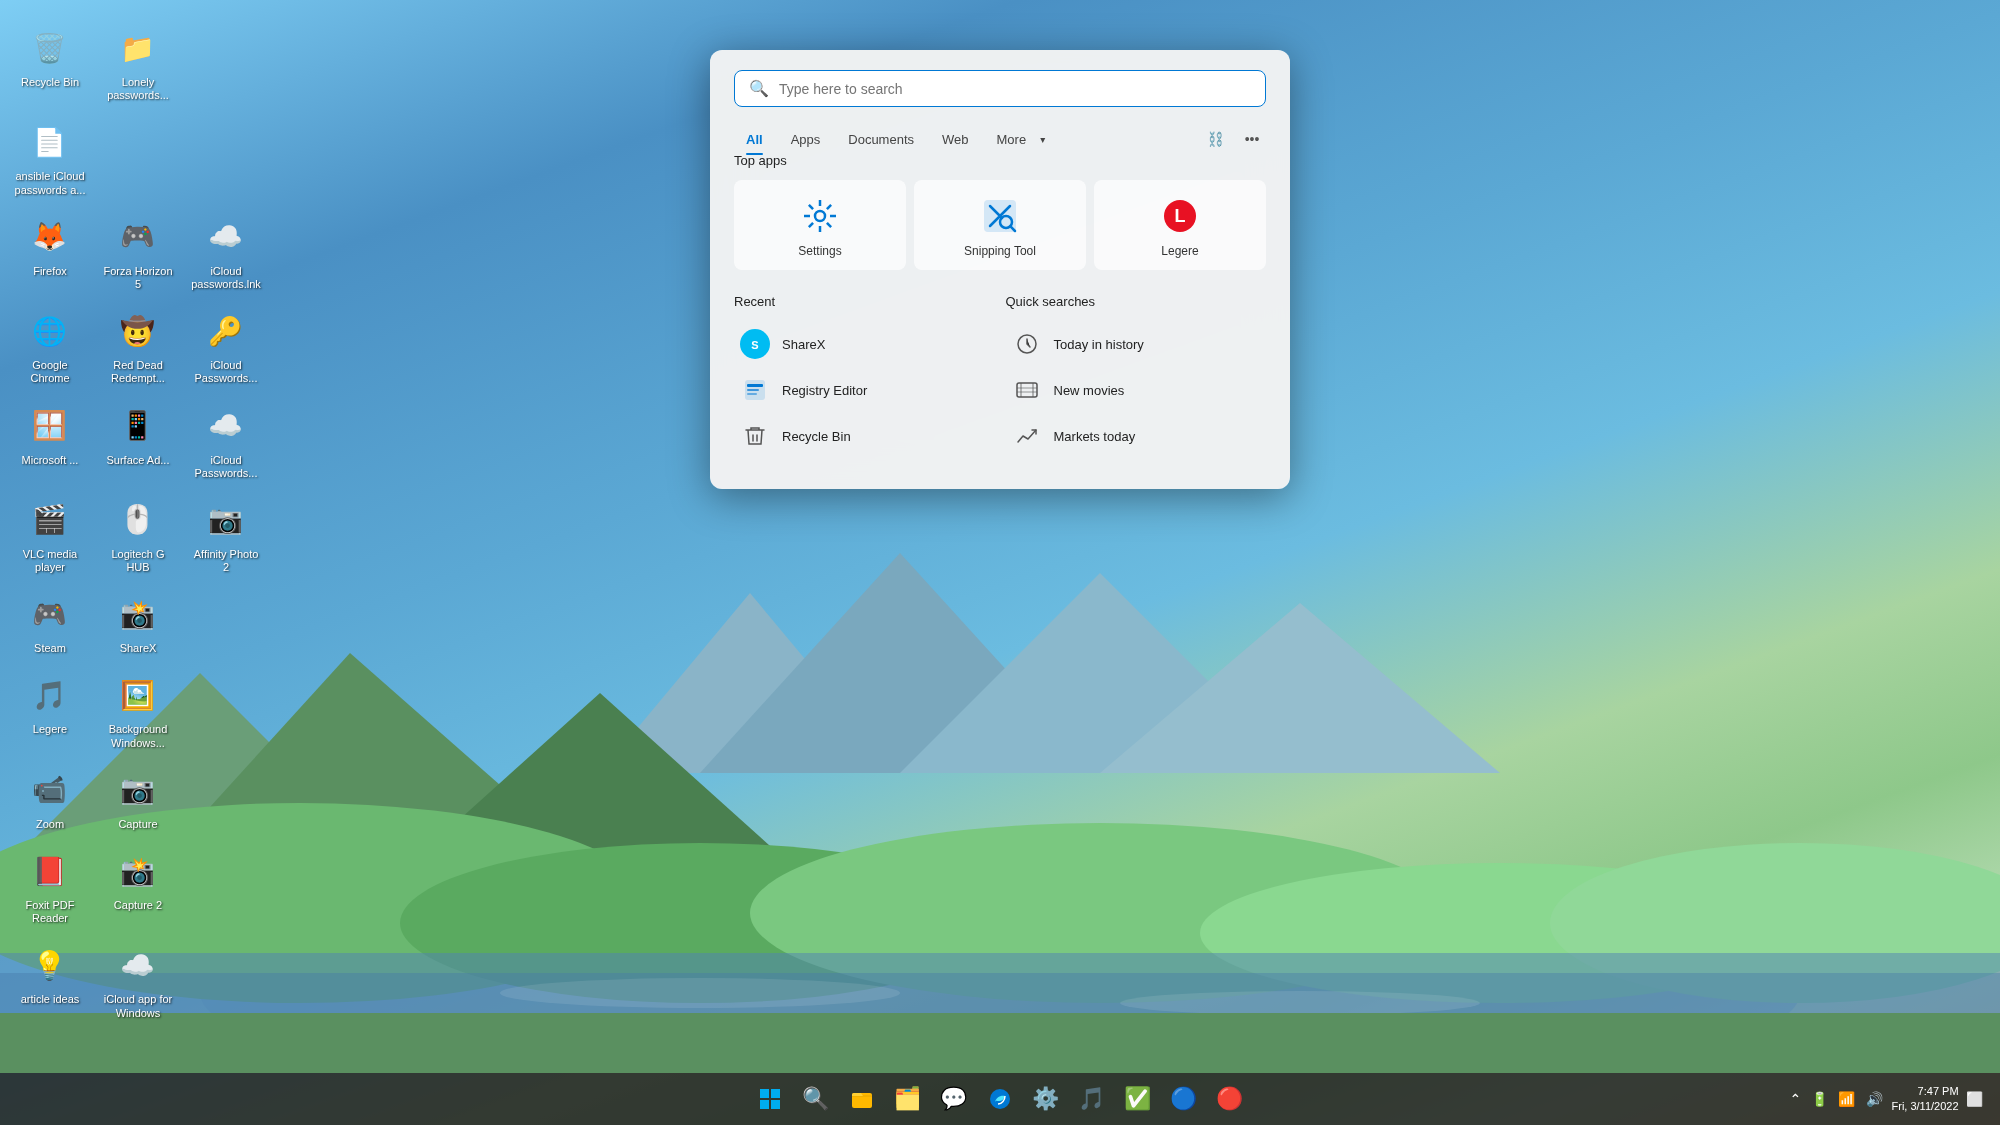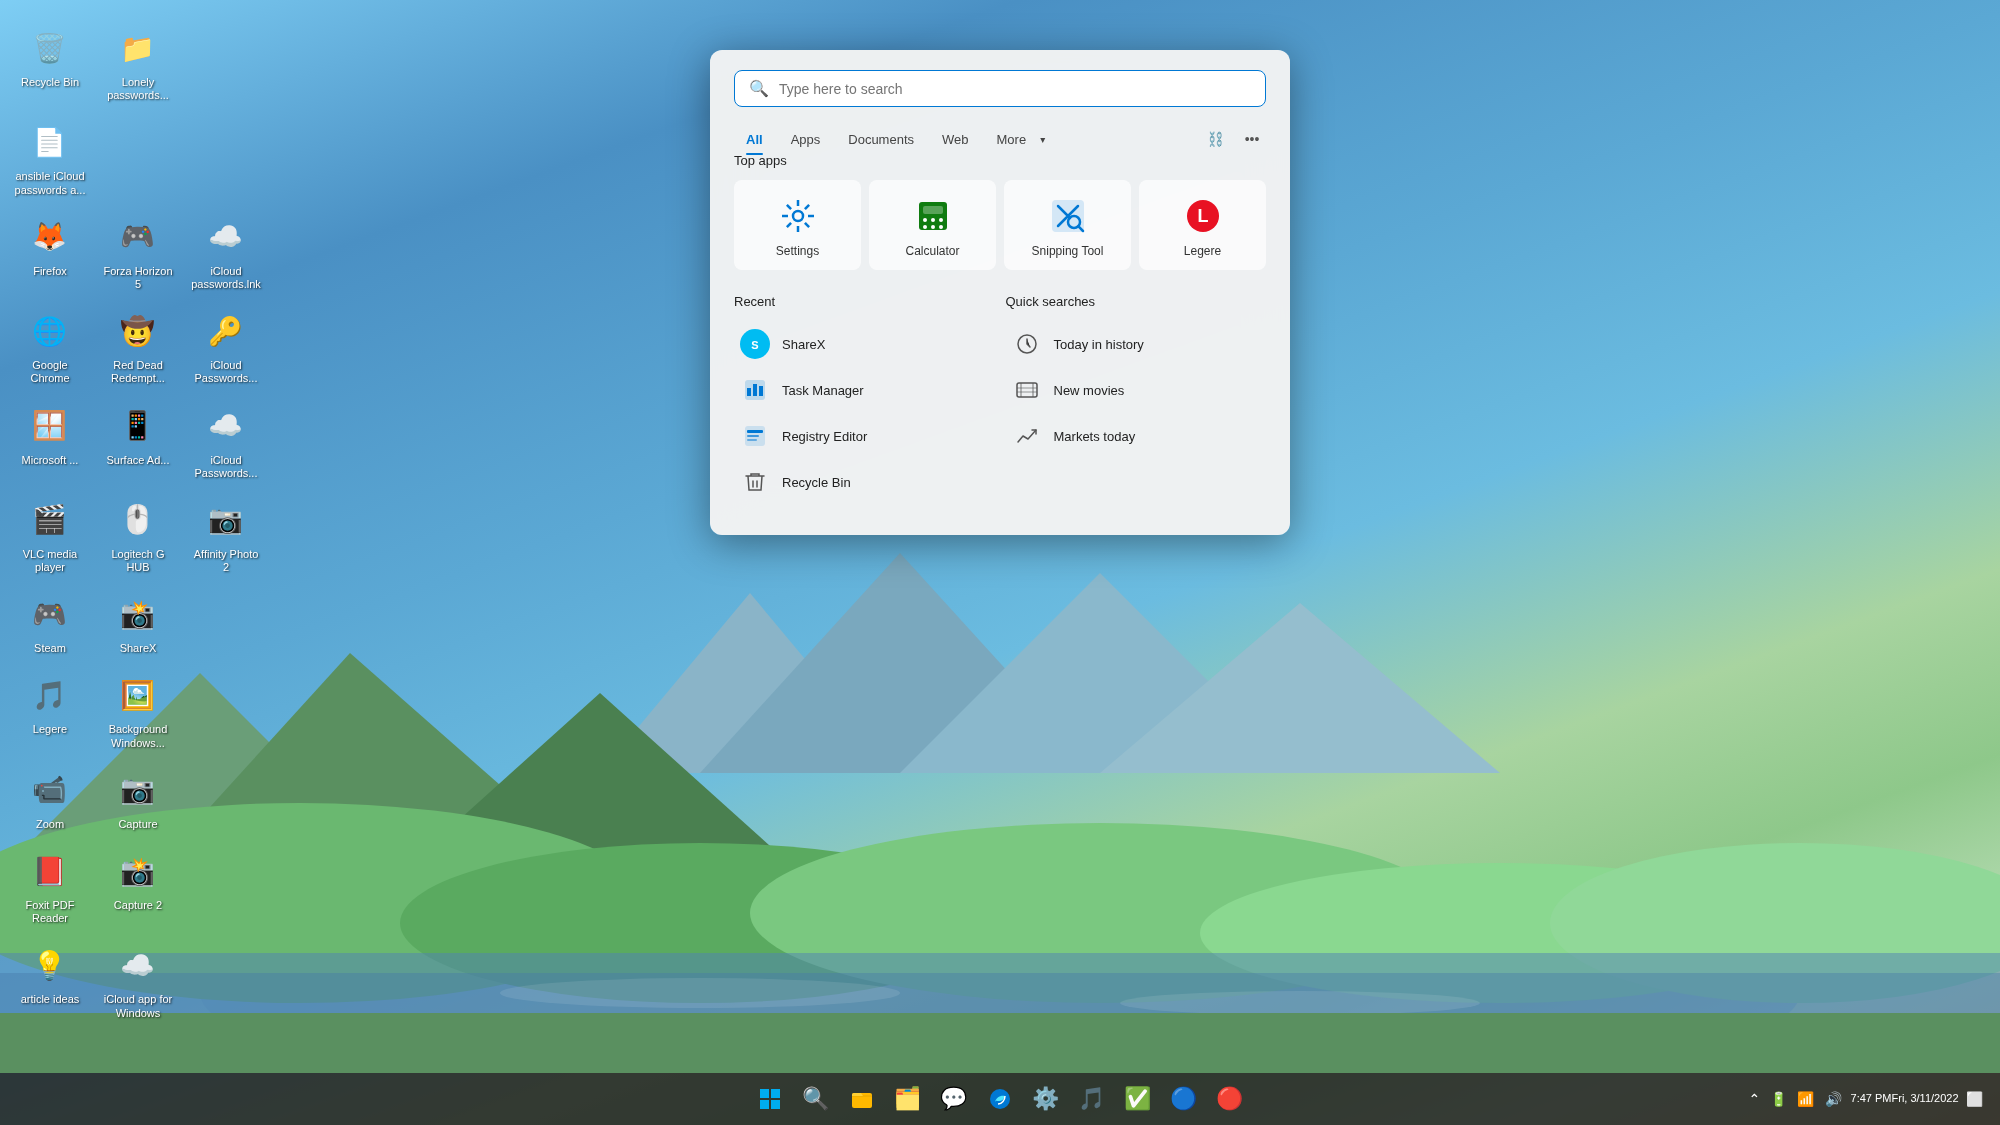--- a/index.html
+++ b/index.html
@@ -59,22 +59,22 @@
       height: 100%;
       display: flex;
       align-items: center;
       gap: 8px;
       font-size: 12px;
       color: white;
     }
 
     .taskbar-time {
       display: flex;
-      flex-direction: row;
-      align-items: center;
+      flex-direction: column;
+      align-items: flex-end;
       font-size: 11px;
       color: white;
       line-height: 1.4;
     }
 
     
     .desktop-icons {
       position: absolute;
       top: 20px;
       left: 10px;
@@ -507,35 +507,20 @@
             <line x1="29.14" y1="6.86" x2="24.91" y2="11.09"></line>
             <line x1="11.09" y1="24.91" x2="6.86" y2="29.14"></line>
           </g>
         </svg>
       </div>
       <span class="app-name">Settings</span>
     </div>
     <div class="app-tile">
       <div class="app-icon">
         <svg width="36" height="36" viewBox="0 0 36 36">
-          <rect x="4" y="4" width="28" height="28" rx="3" fill="#107c10"></rect>
-          <rect x="8" y="8" width="20" height="8" rx="2" fill="rgba(255,255,255,0.3)"></rect>
-          <circle cx="10" cy="22" r="2" fill="white"></circle>
-          <circle cx="18" cy="22" r="2" fill="white"></circle>
-          <circle cx="26" cy="22" r="2" fill="white"></circle>
-          <circle cx="10" cy="29" r="2" fill="white"></circle>
-          <circle cx="18" cy="29" r="2" fill="white"></circle>
-          <circle cx="26" cy="29" r="2" fill="white"></circle>
-        </svg>
-      </div>
-      <span class="app-name">Calculator</span>
-    </div>
-    <div class="app-tile">
-      <div class="app-icon">
-        <svg width="36" height="36" viewBox="0 0 36 36">
           <rect x="2" y="2" width="32" height="32" rx="4" fill="#0078d4" opacity="0.15"></rect>
           <path d="M8 8 L20 20 M8 28 L28 8" stroke="#0078d4" stroke-width="2.5" stroke-linecap="round"></path>
           <circle cx="24" cy="24" r="6" fill="none" stroke="#0078d4" stroke-width="2.5"></circle>
           <line x1="28.24" y1="28.24" x2="33" y2="33" stroke="#0078d4" stroke-width="2.5" stroke-linecap="round"></line>
         </svg>
       </div>
       <span class="app-name">Snipping Tool</span>
     </div>
     <div class="app-tile">
       <div class="app-icon">
@@ -556,31 +541,20 @@
       <div class="list-item">
         <div class="item-icon" style="background:#00bcf2;border-radius:50%;">
           <svg width="22" height="22" viewBox="0 0 22 22">
             <circle cx="11" cy="11" r="10" fill="#00bcf2"></circle>
             <text x="11" y="16" text-anchor="middle" fill="white" font-size="11" font-weight="bold">S</text>
           </svg>
         </div>
         <span class="item-label">ShareX</span>
       </div>
 
-      <div class="list-item">
-        <div class="item-icon">
-          <svg width="24" height="24" viewBox="0 0 24 24">
-            <rect x="2" y="2" width="20" height="20" rx="3" fill="#0078d4" opacity="0.2"></rect>
-            <rect x="4" y="10" width="4" height="8" fill="#0078d4"></rect>
-            <rect x="10" y="6" width="4" height="12" fill="#0078d4"></rect>
-            <rect x="16" y="8" width="4" height="10" fill="#0078d4"></rect>
-          </svg>
-        </div>
-        <span class="item-label">Task Manager</span>
-      </div>
 
       <div class="list-item">
         <div class="item-icon">
           <svg width="24" height="24" viewBox="0 0 24 24">
             <rect x="2" y="2" width="20" height="20" rx="3" fill="#0078d4" opacity="0.15"></rect>
             <rect x="4" y="6" width="16" height="3" rx="1" fill="#0078d4"></rect>
             <rect x="4" y="11" width="12" height="2" rx="1" fill="#0078d4" opacity="0.7"></rect>
             <rect x="4" y="15" width="10" height="2" rx="1" fill="#0078d4" opacity="0.5"></rect>
           </svg>
         </div>

